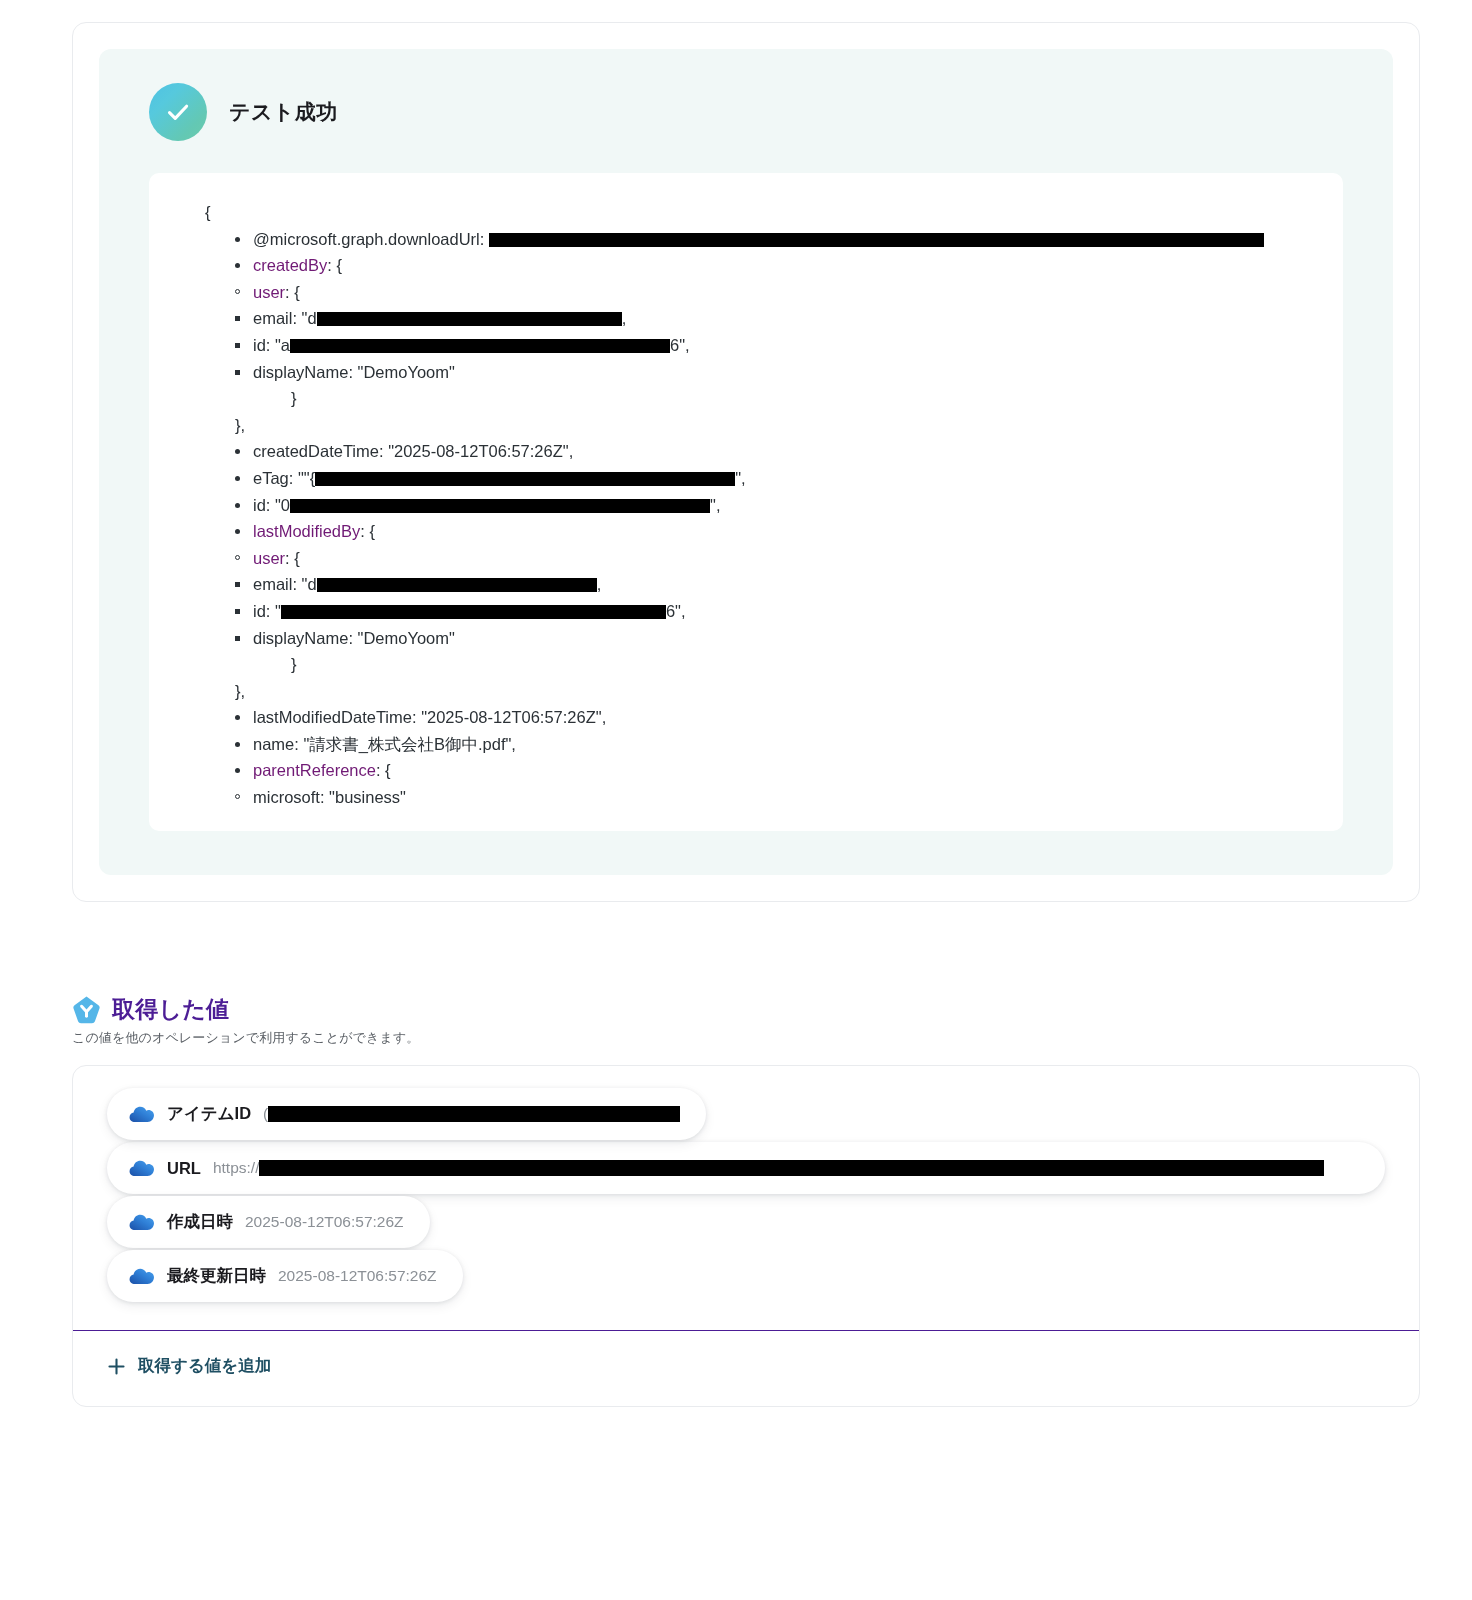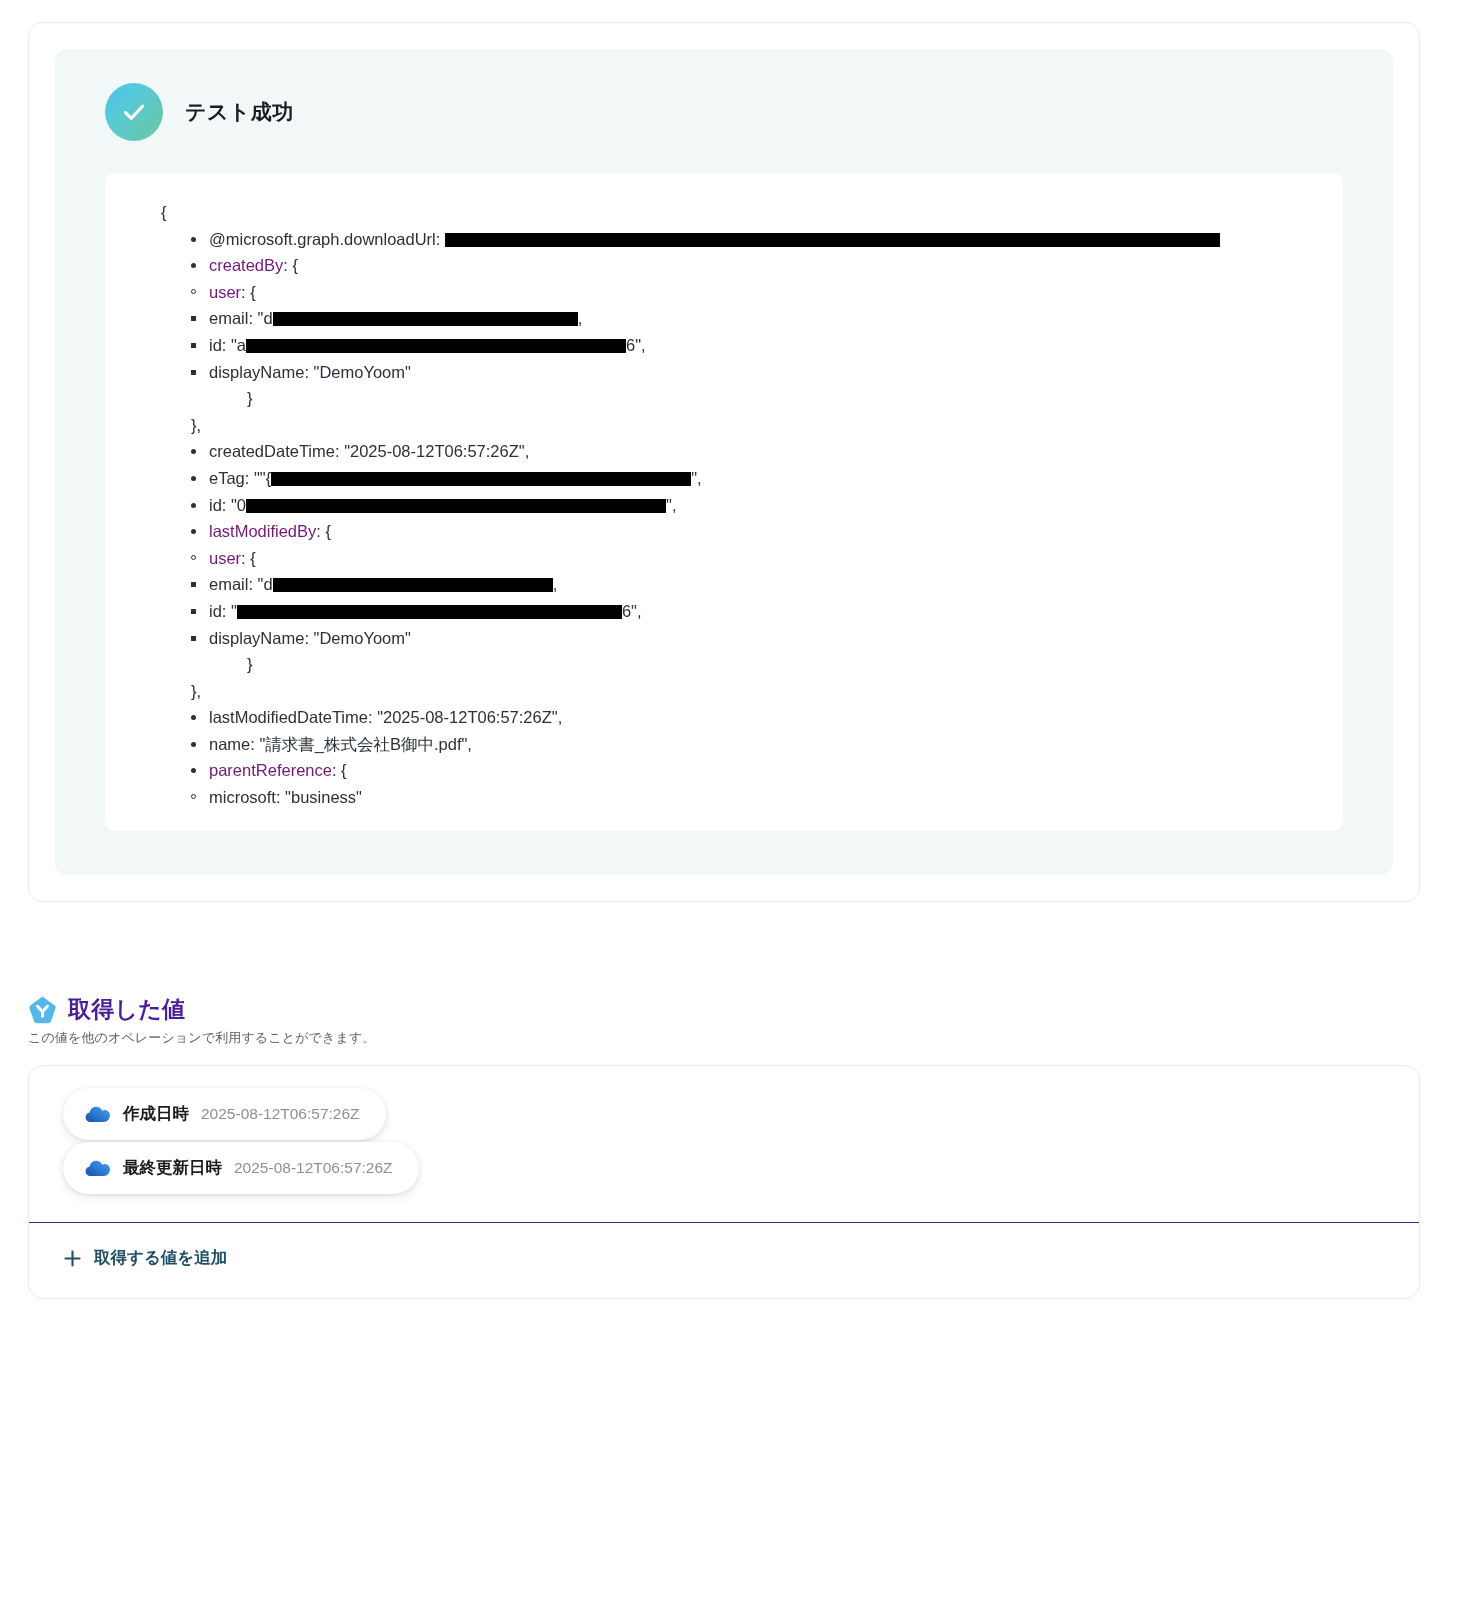--- a/index.html
+++ b/index.html
@@ -12,21 +12,21 @@
     width: 1472px;
     min-height: 1600px;
     font-family: "Liberation Sans", "DejaVu Sans", sans-serif;
     color: #1f2937;
     -webkit-font-smoothing: antialiased;
   }
 
   .page {
     width: 1472px;
     box-sizing: border-box;
-    padding: 22px 52px 0 28px;
+    padding: 22px 52px 0 72px;
   }
 
   
   .result-card {
     border: 1px solid #e9ebee;
     border-radius: 14px;
     background: #ffffff;
     padding: 26px;
     box-sizing: border-box;
   }
@@ -319,20 +319,54 @@
           <path d="M16 18.6 L16 23.4" fill="none" stroke="#ffffff" stroke-width="3.3" stroke-linecap="round"></path>
         </svg>
       </span>
       <span class="outputs-title">取得した値</span>
     </div>
 
     <div class="outputs-desc">この値を他のオペレーションで利用することができます。</div>
 
     <div class="outputs-card">
       <div class="outputs-list" id="rows-mount">
+          <div><div class="out-row" style="display: inline-flex;">
+              <span>
+                <svg class="cloud-icon" viewBox="0 0 28 20" aria-hidden="true">
+                  <defs>
+                    <linearGradient id="odg" x1="0" y1="1" x2="1" y2="0">
+                      <stop offset="0%" stop-color="#1b4fa6"></stop>
+                      <stop offset="55%" stop-color="#2f7fd6"></stop>
+                      <stop offset="100%" stop-color="#4aa3ef"></stop>
+                    </linearGradient>
+                  </defs>
+                  <path d="M6.4 18.6 C2.9 18.6 0.6 16.3 0.6 13.4 C0.6 10.8 2.5 8.7 5.0 8.3 C5.5 4.8 8.5 2.2 12.1 2.2 C15.0 2.2 17.5 3.9 18.6 6.4 C19.3 6.0 20.2 5.8 21.1 5.8 C24.3 5.8 26.9 8.3 26.9 11.4 C26.9 15.4 23.9 18.6 20.1 18.6 Z" fill="url(#odg)"></path>
+                </svg>
+              </span>
+              <span class="out-label">アイテムID</span>
+              <span class="out-value"><span>(</span><span class="redact" style="width:412px"></span></span>
+            </div></div>
+          <div>
+            <div class="out-row row-wide" style="display: flex;">
+              <span>
+                <svg class="cloud-icon" viewBox="0 0 28 20" aria-hidden="true">
+                  <defs>
+                    <linearGradient id="odg" x1="0" y1="1" x2="1" y2="0">
+                      <stop offset="0%" stop-color="#1b4fa6"></stop>
+                      <stop offset="55%" stop-color="#2f7fd6"></stop>
+                      <stop offset="100%" stop-color="#4aa3ef"></stop>
+                    </linearGradient>
+                  </defs>
+                  <path d="M6.4 18.6 C2.9 18.6 0.6 16.3 0.6 13.4 C0.6 10.8 2.5 8.7 5.0 8.3 C5.5 4.8 8.5 2.2 12.1 2.2 C15.0 2.2 17.5 3.9 18.6 6.4 C19.3 6.0 20.2 5.8 21.1 5.8 C24.3 5.8 26.9 8.3 26.9 11.4 C26.9 15.4 23.9 18.6 20.1 18.6 Z" fill="url(#odg)"></path>
+                </svg>
+              </span>
+              <span class="out-label">URL</span>
+              <span class="out-value"><span>https://</span><span class="redact" style="width:1065px"></span></span>
+            </div>
+          </div>
           <div><div class="out-row" style="display: inline-flex;">
               <span>
                 <svg class="cloud-icon" viewBox="0 0 28 20" aria-hidden="true">
                   <defs>
                     <linearGradient id="odg" x1="0" y1="1" x2="1" y2="0">
                       <stop offset="0%" stop-color="#1b4fa6"></stop>
                       <stop offset="55%" stop-color="#2f7fd6"></stop>
                       <stop offset="100%" stop-color="#4aa3ef"></stop>
                     </linearGradient>
                   </defs>

